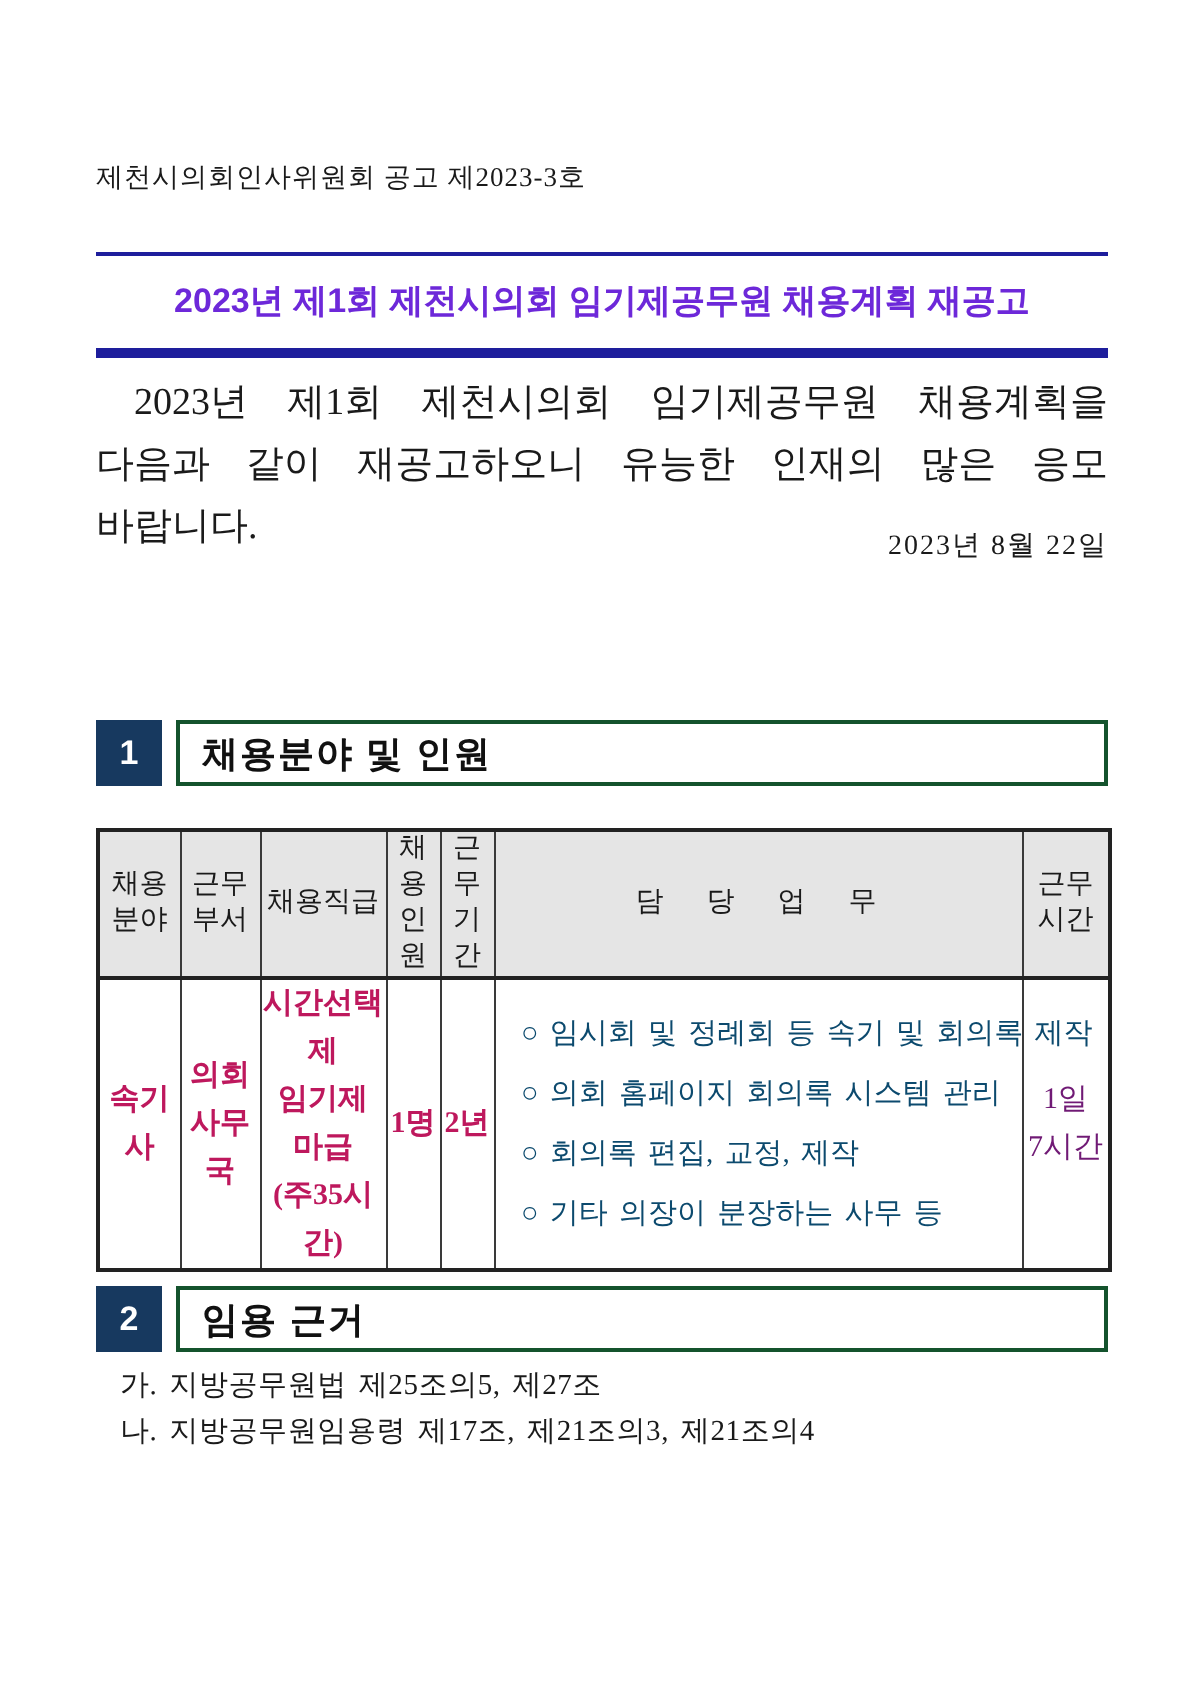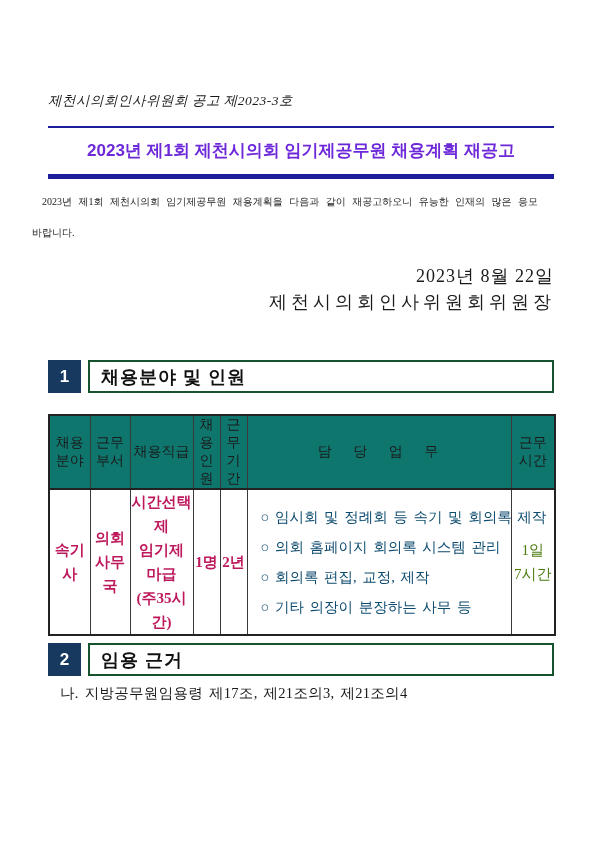--- a/index.html
+++ b/index.html
@@ -7,48 +7,48 @@
     position:relative;
     width:600px;height:848px;
     margin:0 auto;
     background:#ffffff;
     overflow:hidden;
     font-family:"Liberation Serif", serif;
     color:#1a1a1a;
   }
   
   .notice-no{
-    position:absolute;left:48px;top:92px;
-    font-size:13.5px;letter-spacing:0.5px;font-style:italic;
+    position:absolute;left:48px;top:80px;
+    font-size:13.5px;letter-spacing:0.5px;
   }
   
   .title-block{
     position:absolute;left:48px;width:506px;top:126px;
     border-top:2px solid #1e1e9c;
     border-bottom:5px solid #1e1e9c;
     padding:11px 0 12px 0;
     text-align:center;
   }
   .title-block h1{
     margin:0;
     font-family:"Liberation Sans", sans-serif;
     font-size:17px;font-weight:800;letter-spacing:0px;
     color:#6d28d9;white-space:nowrap;
   }
   
   .intro{
-    position:absolute;left:32px;width:506px;top:186px;
+    position:absolute;left:48px;width:506px;top:186px;
     margin:0;
-    font-size:10px;line-height:31px;
+    font-size:19px;line-height:31px;
     text-indent:1em;text-align:justify;
     word-break:keep-all;
   }
   .date-line{
     position:absolute;right:46px;top:264px;
-    font-size:18px;letter-spacing:1px;
+    font-size:14px;letter-spacing:1px;
   }
   .signer-line{
     position:absolute;right:45px;top:290px;
     font-size:18px;letter-spacing:4px;
   }
   
   .section-header{
     position:absolute;left:48px;width:506px;
     display:flex;align-items:stretch;height:33px;
   }
@@ -79,21 +79,21 @@
     border-collapse:collapse;
     border:2px solid #222;
     font-size:14px;
   }
   .recruit-table th,.recruit-table td{
     border:1px solid #3a3a3a;
     text-align:center;vertical-align:middle;
     padding:0;
   }
   .recruit-table thead th{
-    background:#0f766e;
+    background:#e5e5e5;
     font-weight:400;
     height:40px;line-height:18px;
     white-space:pre-line;
     border-bottom:2px solid #222;
   }
   .recruit-table thead th.spread{
     letter-spacing:2px;word-spacing:14px;
   }
   .recruit-table tbody td{height:128px;}
   .cell-blue{
@@ -103,21 +103,21 @@
   .cell-duties{
     text-align:left !important;
     padding-left:13px !important;
     color:#0c4a6e;
   }
   .cell-duties div{
     line-height:30px;font-size:14.5px;
     white-space:nowrap;word-spacing:2px;
   }
   .cell-hours{
-    white-space:pre-line;font-size:15px;line-height:24px;color:#4d7c0f;
+    white-space:pre-line;font-size:15px;line-height:24px;color:#701a75;
   }
   
   .note{
     position:absolute;left:48px;width:508px;top:594px;
     margin:0;
     font-size:14px;line-height:26px;
     padding-left:20px;text-indent:-20px;
     text-align:justify;word-break:keep-all;
   }
   
@@ -136,21 +136,20 @@
 
   <div class="notice-no">제천시의회인사위원회 공고 제2023-3호</div>
 
   <div class="title-block">
     <h1>2023년 제1회 제천시의회 임기제공무원 채용계획 재공고</h1>
   </div>
 
   <p class="intro">2023년 제1회 제천시의회 임기제공무원 채용계획을 다음과 같이 재공고하오니 유능한 인재의 많은 응모 바랍니다.</p>
 
   <div class="date-line">2023년 8월 22일</div>
-  <div class="signer-line">제천시의회인사위원회위원장</div>
 
   <div class="section-header s1">
     <div class="sec-badge">1</div>
     <div class="sec-title-box">
       <span>채용분야 및 인원</span>
     </div>
   </div>
 
   <table class="recruit-table">
     <colgroup>
@@ -203,16 +202,17 @@
 
 
   <div class="section-header s2">
     <div class="sec-badge">2</div>
     <div class="sec-title-box">
       <span>임용 근거</span>
     </div>
   </div>
 
   <div class="legal-list">
+    <div class="legal-item">가. 지방공무원법 제25조의5, 제27조</div>
     <div class="legal-item">나. 지방공무원임용령 제17조, 제21조의3, 제21조의4</div>
   </div>
 
 </div>
 
 </body></html>

